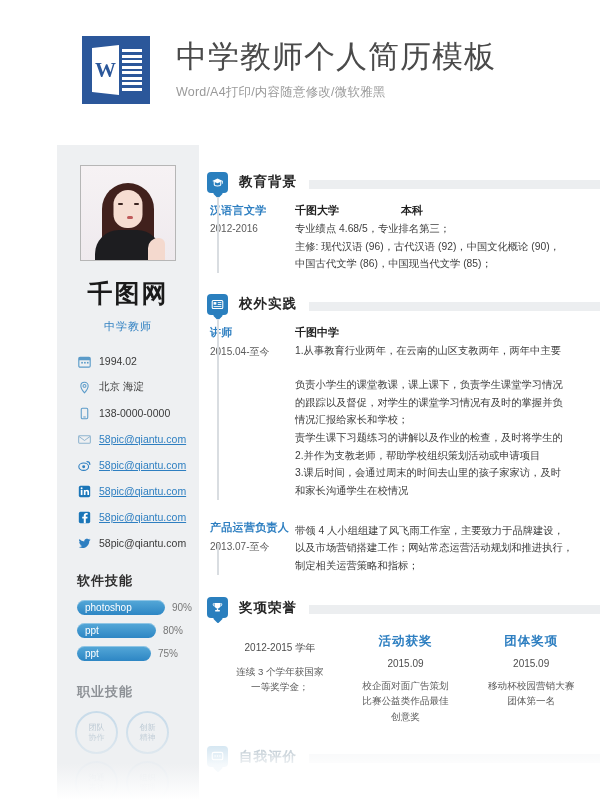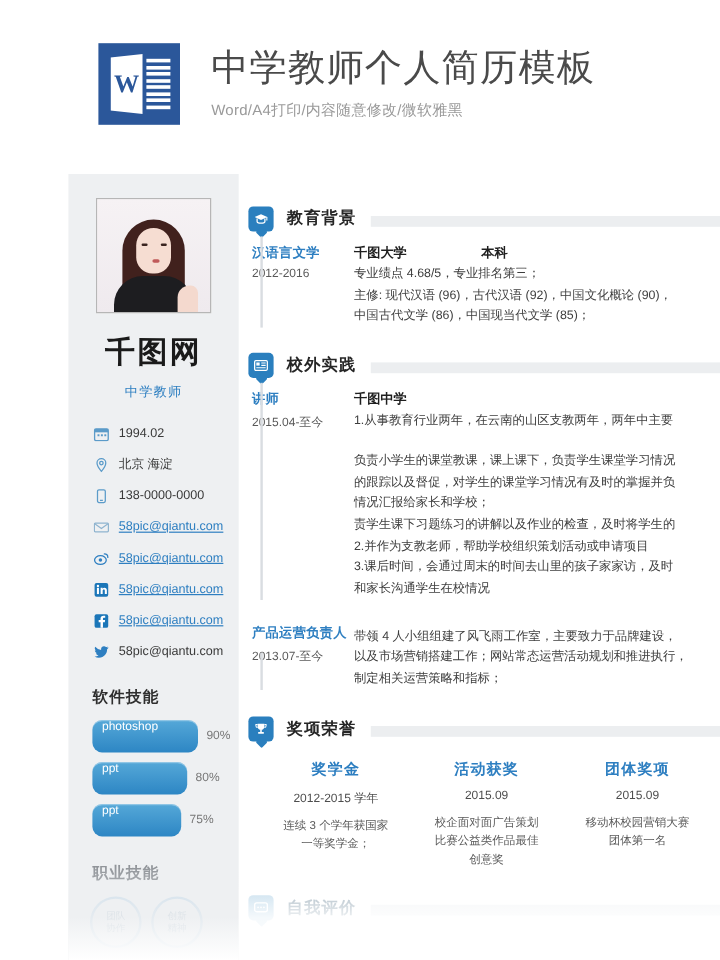--- a/index.html
+++ b/index.html
@@ -111,23 +111,23 @@
   }
   .contact-row .txt { font-size: 10.5px; color: #3a3a3a; white-space: nowrap; }
   .contact-row .txt.link { color: #2e7fc1; text-decoration: underline; }
 
   .side-h {
     font-size: 13px; font-weight: bold; color: #2f2f2f;
     margin: 18px 0 10px 20px; letter-spacing: 1px;
   }
   .skill-row { display: flex; align-items: center; margin: 0 0 8px 20px; }
   .bar {
-    height: 27px; border-radius: 8px;
+    height: 15px; border-radius: 8px;
     background: linear-gradient(180deg, #55a8d8 0%, #2d86c4 100%);
-    display: flex; align-items: flex-start;
+    display: flex; align-items: center;
     box-shadow: inset 0 1px 0 rgba(255,255,255,.35);
   }
   .bar span { color: #fff; font-size: 10px; margin-left: 8px; white-space: nowrap; }
   .pct { font-size: 10px; color: #777; margin-left: 7px; }
 
   .side-h2 {
     font-size: 13px; font-weight: bold; color: #8d9196;
     margin: 22px 0 10px 20px; letter-spacing: 1px;
   }
   .rings { display: flex; flex-wrap: wrap; margin-left: 18px; width: 118px; }
@@ -458,21 +458,20 @@
               <path d="M4.5 3.4H2.8v1.2c0 1 .8 1.8 1.7 1.8M11.5 3.4h1.7v1.2c0 1-.8 1.8-1.7 1.8" fill="none" stroke="#fff" stroke-width="1.1"></path>
               <rect x="7.2" y="9" width="1.6" height="2.2" fill="#fff"></rect>
               <rect x="5" y="11.2" width="6" height="1.6" rx=".5" fill="#fff"></rect>
             </svg>
         </div>
         <div class="sec-title">奖项荣誉</div>
         <div class="sec-rule"></div>
       </div>
       <div class="awards">
         <div class="award">
-          <div class="aw-t">奖学金</div>
           <div class="aw-d">2012-2015 学年</div>
           <div class="aw-x" style="white-space:pre-line">连续 3 个学年获国家
 一等奖学金；</div>
         </div>
         <div class="award">
           <div class="aw-t">活动获奖</div>
           <div class="aw-d">2015.09</div>
           <div class="aw-x" style="white-space:pre-line">校企面对面广告策划
 比赛公益类作品最佳
 创意奖</div>

